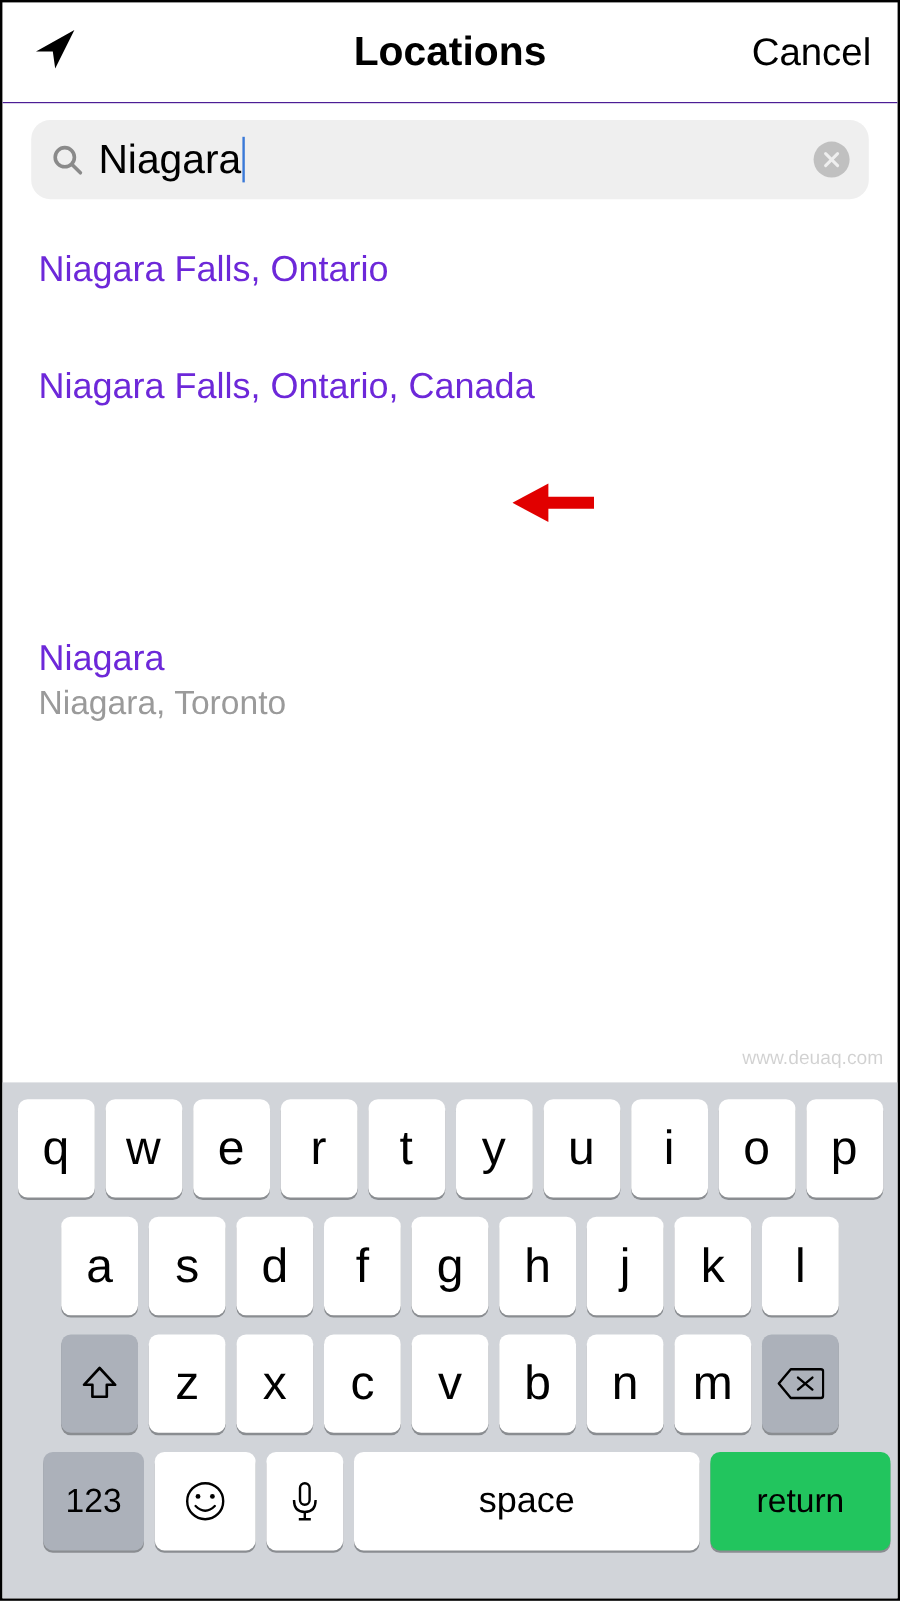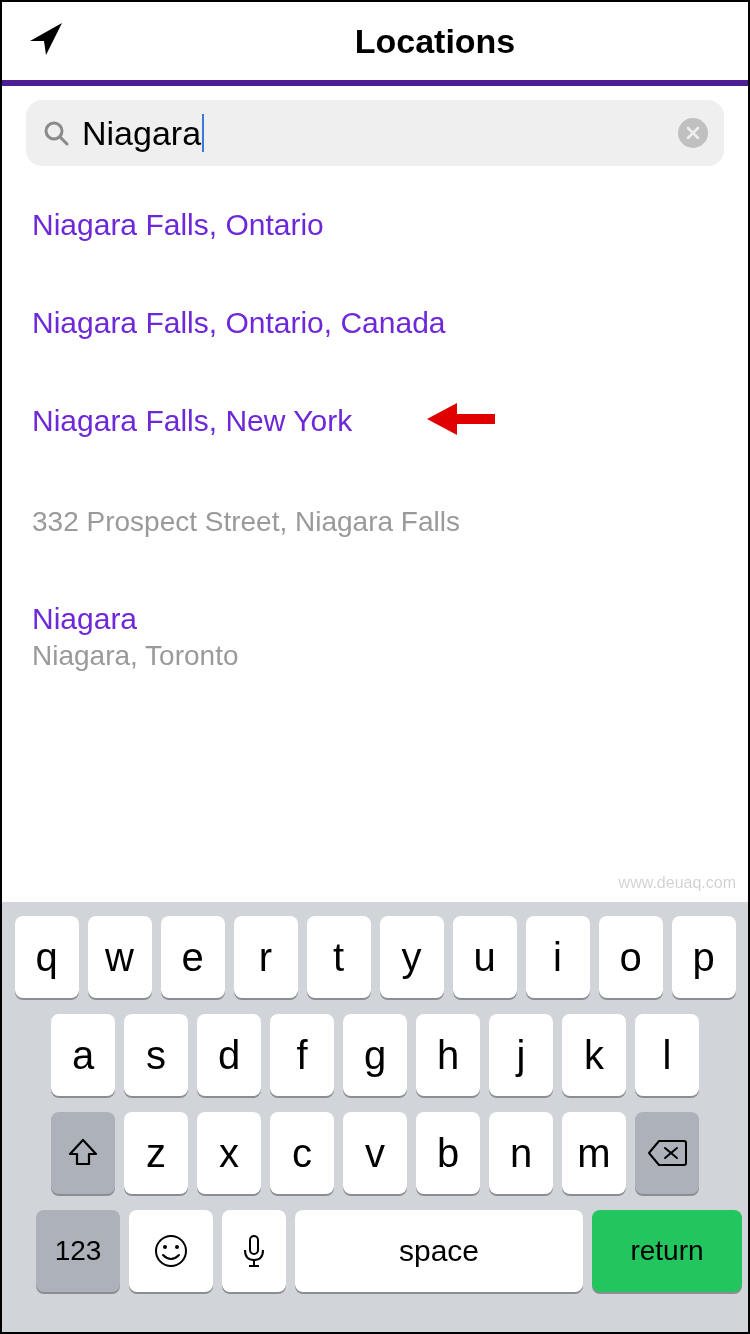--- a/index.html
+++ b/index.html
@@ -5,21 +5,21 @@
   * { box-sizing: border-box; margin: 0; padding: 0; }
   html, body { width: 750px; height: 1334px; font-family: -apple-system, "Helvetica Neue", Arial, sans-serif; background: #fff; overflow: hidden; position: relative; }
   body { border: 2px solid #000; }
 
   .nav {
     height: 84px;
     display: flex;
     align-items: center;
     justify-content: center;
     padding: 0 22px;
-    border-bottom: 6px solid #4c1d95;
+    border-bottom: 1px solid #4c1d95;
   }
   .nav-left { width: 120px; display:flex; align-items:center; }
   .nav-title { flex: 1; text-align: center; font-size: 34px; font-weight: 600; }
   .nav-right { width: 120px; text-align: right; font-size: 32px; font-weight: 400; }
 
   .search-wrap { padding: 14px 24px 10px 24px; }
   .search-field {
     background: #efefef;
     border-radius: 16px;
     height: 66px;
@@ -113,20 +113,21 @@
 
 <div class="nav">
   <div class="nav-left">
     <span>
       <svg width="44" height="44" viewBox="0 0 44 44">
           <path d="M6 24 L38 6 L22 38 L20 24 Z" fill="#000"></path>
         </svg>
     </span>
   </div>
   <div class="nav-title">Locations</div>
+  <div class="nav-right">Cancel</div>
 </div>
 
 <div class="search-wrap">
   <div class="search-field">
     <svg class="mag" width="28" height="28" viewBox="0 0 28 28">
       <circle cx="12" cy="12" r="8" stroke="#8a8a8a" stroke-width="3" fill="none"></circle>
       <line x1="18" y1="18" x2="25" y2="25" stroke="#8a8a8a" stroke-width="3" stroke-linecap="round"></line>
     </svg>
     <div class="search-text">
       <span>Niagara</span>
@@ -142,28 +143,26 @@
 </div>
 
 <div class="results" id="results">
     <div class="result">
       <div class="r-title">Niagara Falls, Ontario</div>
     </div>
     <div class="result">
       <div class="r-title">Niagara Falls, Ontario, Canada</div>
     </div>
     <div class="result">
-      <div class="r-title">Niagara Falls, New York</div>
       <span class="arrow"><svg width="70" height="38" viewBox="0 0 70 38">
           <line x1="68" y1="19" x2="22" y2="19" stroke="#e10000" stroke-width="10"></line>
           <polygon points="0,19 30,3 30,35" fill="#e10000"></polygon>
         </svg></span>
     </div>
     <div class="result">
-      <div class="r-sub">332 Prospect Street, Niagara Falls</div>
     </div>
     <div class="result">
       <div class="r-title">Niagara</div>
       <div class="r-sub">Niagara, Toronto</div>
     </div>
   </div>
 
 <div class="watermark">www.deuaq.com</div>
 
 <div class="kbd">

